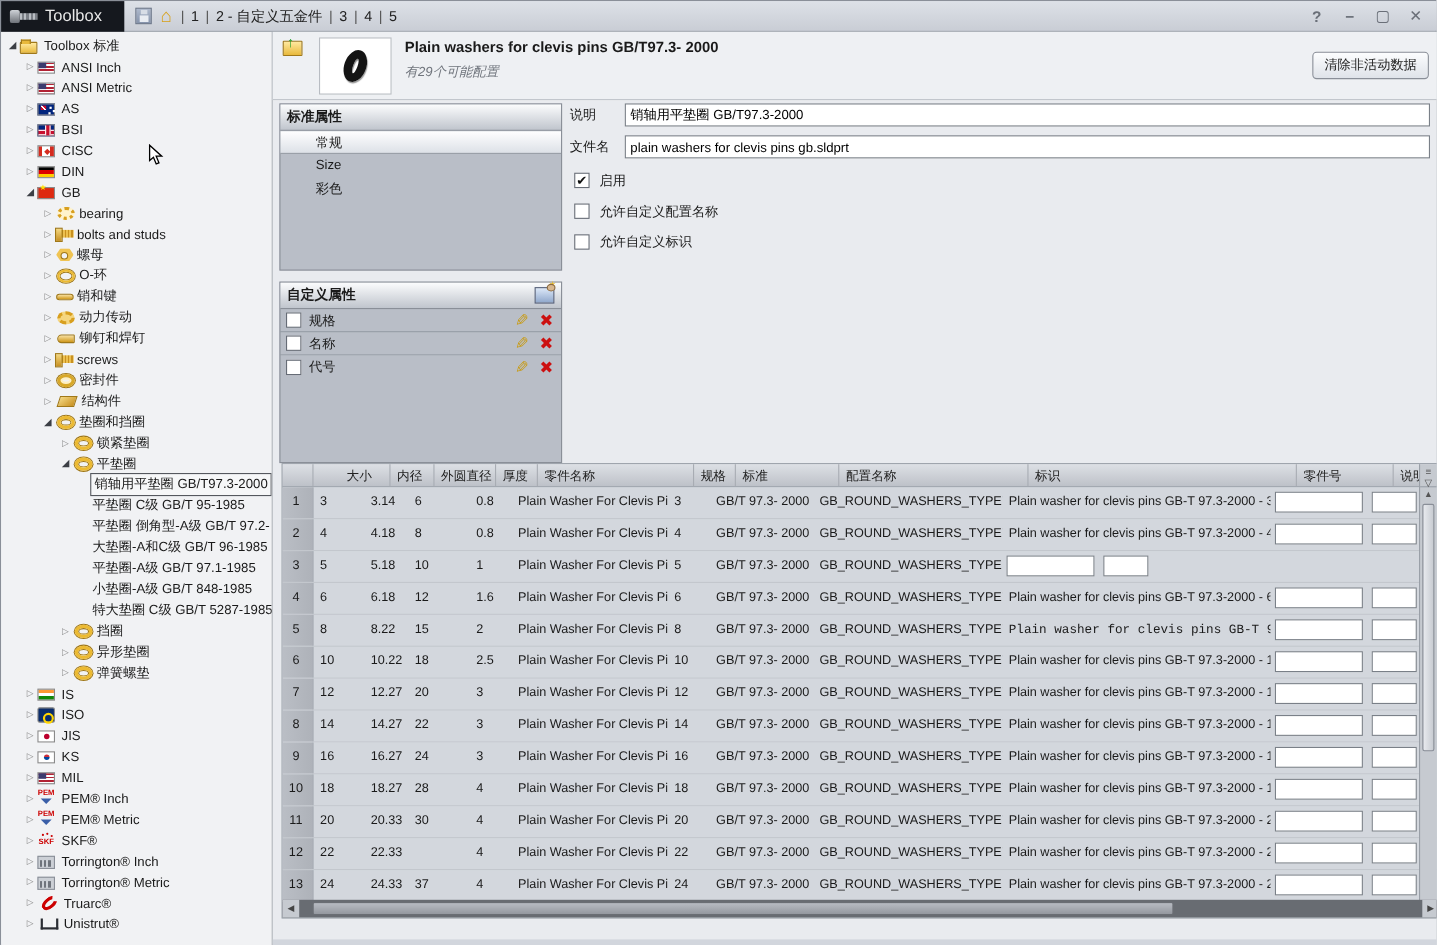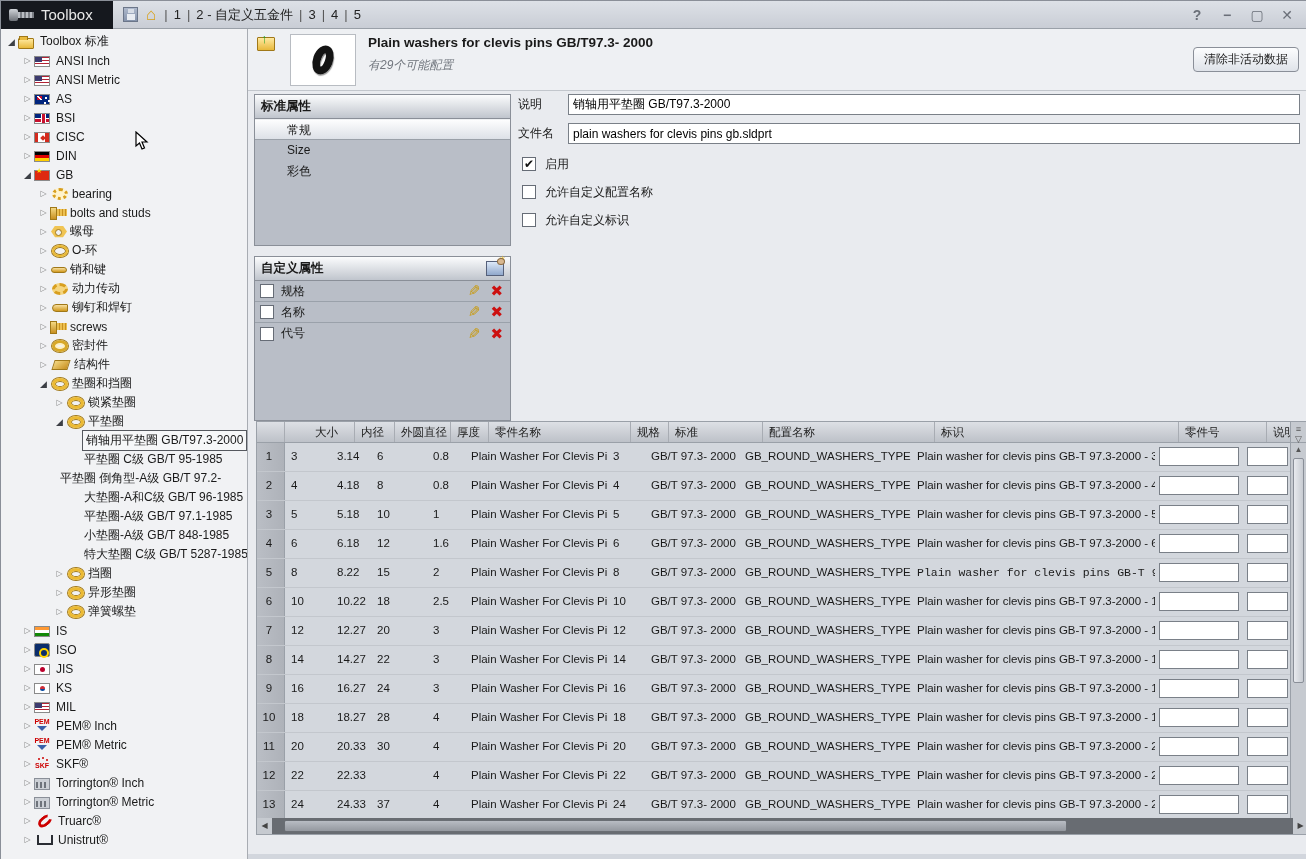--- a/index.html
+++ b/index.html
@@ -296,21 +296,21 @@
         <span class="tree-label">平垫圈</span>
       </div>
       <div class="tree-item selected" style="padding-left: 68px;">
         <span class="caret"></span>
         <span class="tree-label">销轴用平垫圈 GB/T97.3-2000</span>
       </div>
       <div class="tree-item" style="padding-left: 68px;">
         <span class="caret"></span>
         <span class="tree-label">平垫圈 C级 GB/T 95-1985</span>
       </div>
-      <div class="tree-item" style="padding-left: 44px;">
+      <div class="tree-item" style="padding-left: 68px;">
         <span class="caret"></span>
         <span class="tree-label">平垫圈 倒角型-A级 GB/T 97.2-</span>
       </div>
       <div class="tree-item" style="padding-left: 68px;">
         <span class="caret"></span>
         <span class="tree-label">大垫圈-A和C级 GB/T 96-1985</span>
       </div>
       <div class="tree-item" style="padding-left: 68px;">
         <span class="caret"></span>
         <span class="tree-label">平垫圈-A级 GB/T 97.1-1985</span>
@@ -529,21 +529,20 @@
           <div class="trow">
             <div class="td td-num" style="width: 28px; flex: 0 0 28px;">3</div>
             <div class="td" style="width: 46px; flex: 0 0 46px;">5</div>
             <div class="td" style="width: 40px; flex: 0 0 40px;">5.18</div>
             <div class="td" style="width: 56px; flex: 0 0 56px;">10</div>
             <div class="td" style="width: 38px; flex: 0 0 38px;">1</div>
             <div class="td" style="width: 142px; flex: 0 0 142px;">Plain Washer For Clevis Pin</div>
             <div class="td" style="width: 38px; flex: 0 0 38px;">5</div>
             <div class="td" style="width: 94px; flex: 0 0 94px;">GB/T 97.3- 2000</div>
             <div class="td" style="width: 172px; flex: 0 0 172px;">GB_ROUND_WASHERS_TYPE7 5</div>
-            <div class="td" style="width: 244px; flex: 0 0 244px;">Plain washer for clevis pins GB-T 97.3-2000 - 5</div>
             <div class="td td-inp" style="width: 88px; flex: 0 0 88px;"><input style=""></div>
             <div class="td td-inp" style="width: 49px; flex: 0 0 49px;"><input style=""></div>
           </div>
           <div class="trow">
             <div class="td td-num" style="width: 28px; flex: 0 0 28px;">4</div>
             <div class="td" style="width: 46px; flex: 0 0 46px;">6</div>
             <div class="td" style="width: 40px; flex: 0 0 40px;">6.18</div>
             <div class="td" style="width: 56px; flex: 0 0 56px;">12</div>
             <div class="td" style="width: 38px; flex: 0 0 38px;">1.6</div>
             <div class="td" style="width: 142px; flex: 0 0 142px;">Plain Washer For Clevis Pin</div>

